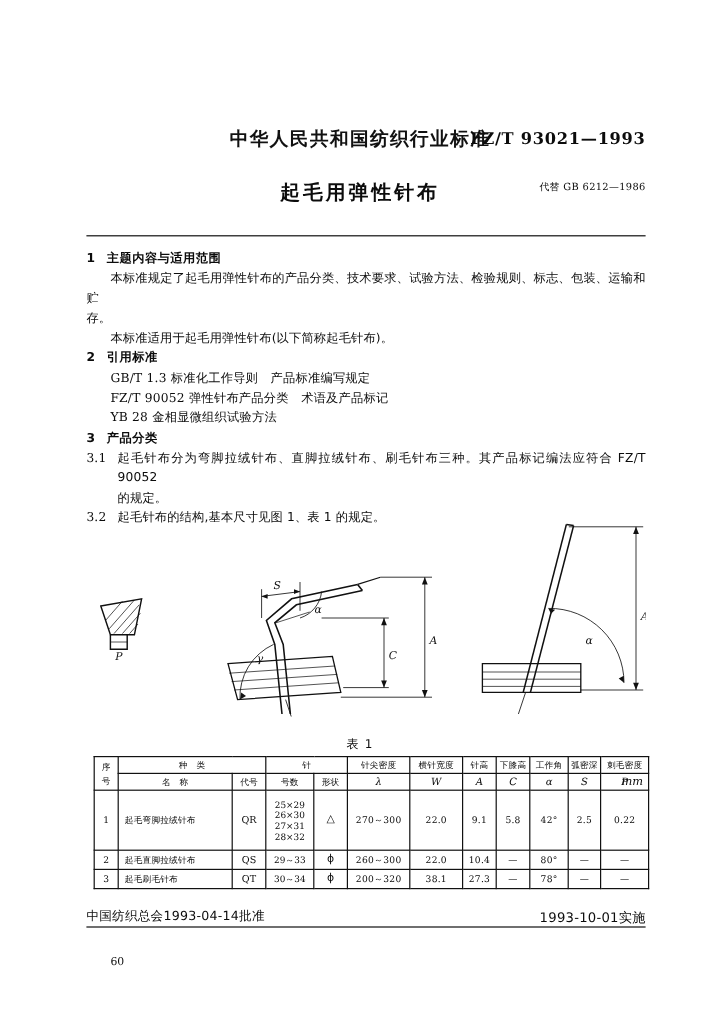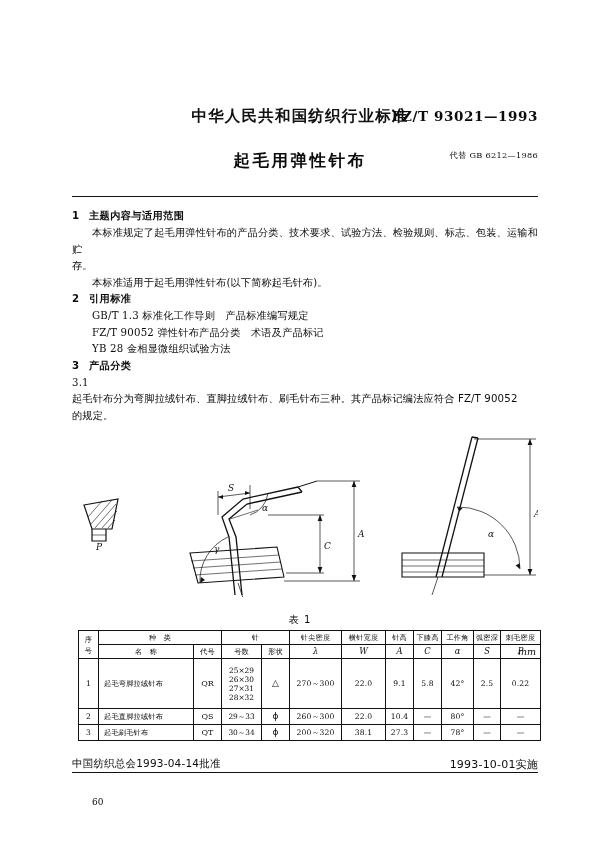--- a/index.html
+++ b/index.html
@@ -52,21 +52,21 @@
     font-weight:bold;
     margin:0 0 1px 0;
     letter-spacing:.4px;
     display:flex;
   }
   .sec-num{width:17px;flex:none;}
   .para{margin:0;text-indent:20px;letter-spacing:.15px;text-align:justify;}
   .para-cont{margin:0;letter-spacing:.15px;}
   .ref{margin:0;padding-left:20px;letter-spacing:.2px;}
   .ref .rid{font-family:"DejaVu Serif","Liberation Serif",serif;}
-  .numbered{margin:0;display:flex;letter-spacing:.15px;flex-direction:column;}
+  .numbered{margin:0;display:flex;letter-spacing:.15px;}
   .numbered .n{width:26px;flex:none;font-family:"DejaVu Serif","Liberation Serif",serif;}
   .numbered .t{flex:1;text-align:justify;}
 
   
   .figwrap{position:absolute;left:72px;top:425px;width:466px;height:170px;}
   .figcap{
     position:absolute;left:0;right:0;top:597px;
     text-align:center;font-size:10px;letter-spacing:1px;
   }
   .tabcap{
@@ -174,20 +174,24 @@
       <span class="sec-num">3</span>
       <span>产品分类</span>
     </div>
     <p class="numbered">
       <span class="n">3.1</span>
       <span class="t">起毛针布分为弯脚拉绒针布、直脚拉绒针布、刷毛针布三种。其产品标记编法应符合 FZ/T 90052</span>
     </p>
     <p class="numbered">
       <span class="n"></span>
       <span class="t">的规定。</span>
+    </p>
+    <p class="numbered">
+      <span class="n">3.2</span>
+      <span class="t">起毛针布的结构,基本尺寸见图 1、表 1 的规定。</span>
     </p>
   </div>
 
   <div class="figwrap">
     <svg width="466" height="172" viewBox="0 0 466 172">
       <g stroke="#111" fill="none" stroke-width="1">
 
         <g>
           <path d="M12 80 L46 74 L40 104 L20 104 Z" stroke-width="1.2"></path>
           <path d="M20 104 L20 116 L34 116 L34 104" stroke-width="1.2"></path>

